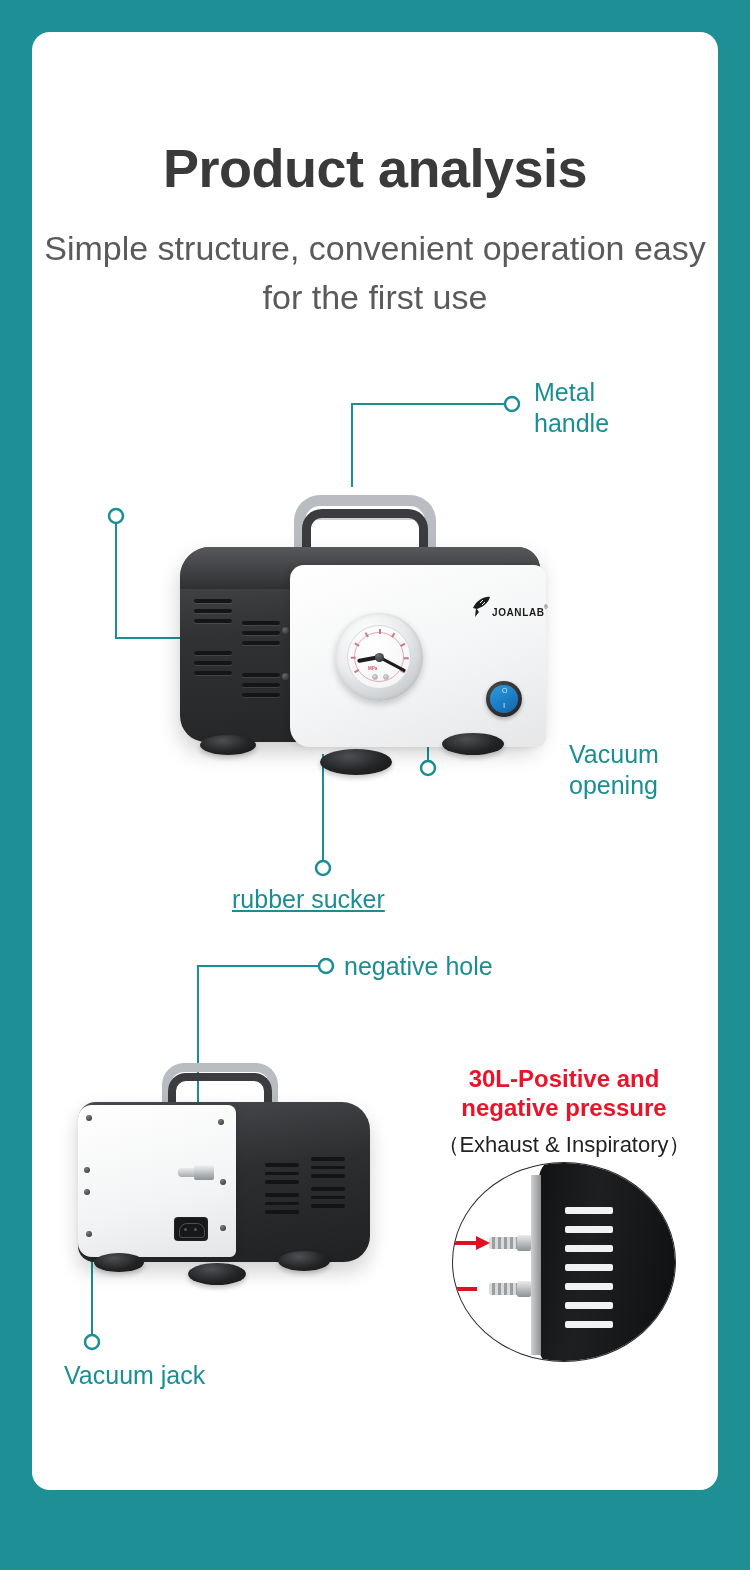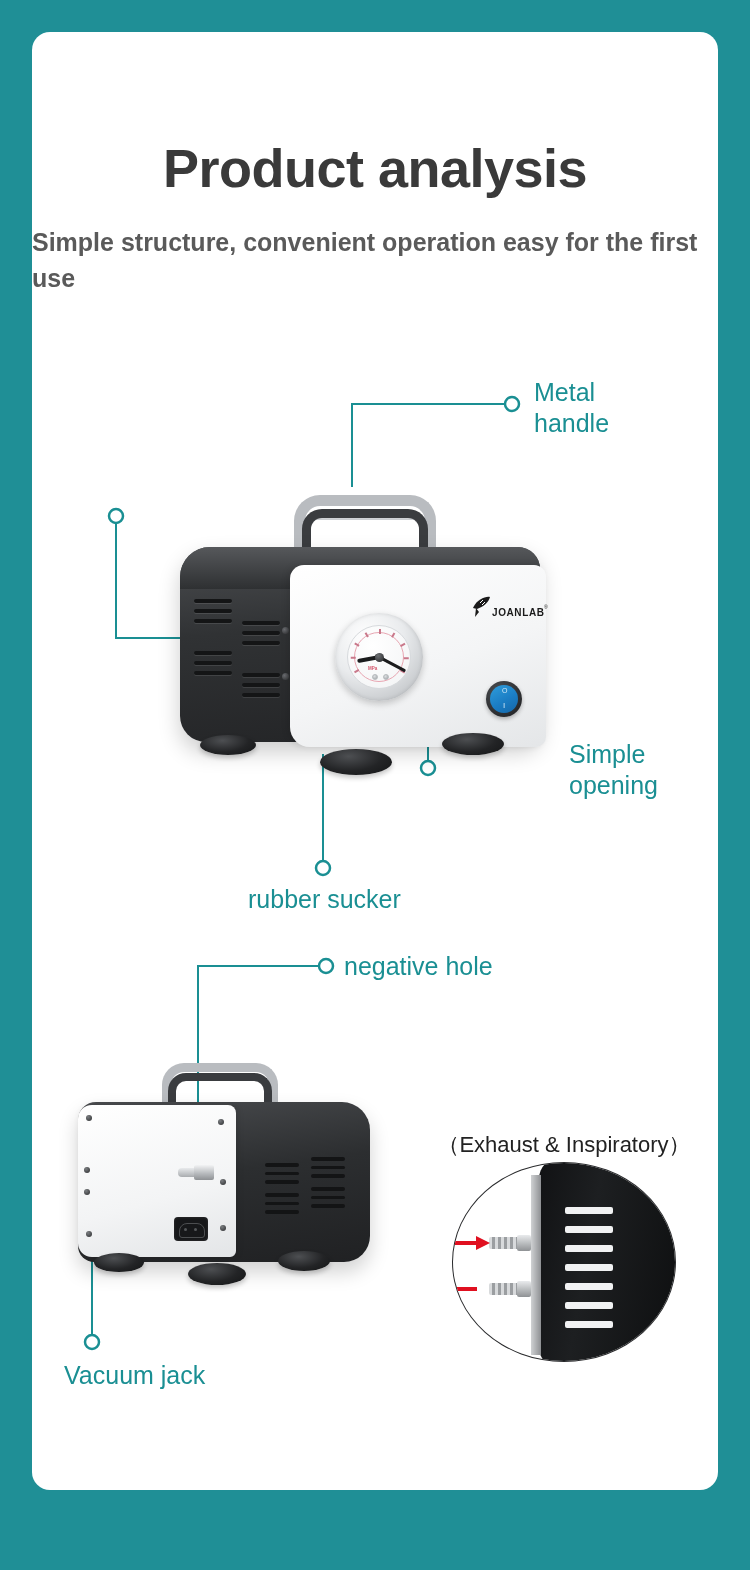--- a/index.html
+++ b/index.html
@@ -24,35 +24,36 @@
 
   
   .title {
     position: absolute; left: 0; top: 105px; width: 686px;
     text-align: center;
     font-size: 54px; font-weight: bold; color: #3a3a3a;
     letter-spacing: -0.5px;
   }
   .subtitle {
     position: absolute; left: 0; top: 192px; width: 686px;
-    font-size: 25px; color: #5a5a5a; line-height: 1.45; font-weight: bold;
+    text-align: center;
+    font-size: 34px; color: #5a5a5a; line-height: 1.45;
   }
 
   
   .label {
     position: absolute;
     color: #1a8f93;
     font-size: 25px;
     line-height: 1.25;
     white-space: pre-line;
   }
   .lbl-metal   { left: 502px; top: 345px; }
   .lbl-vacuum  { left: 38px;  top: 417px; }
   .lbl-simple  { left: 537px; top: 707px; }
-  .lbl-rubber  { left: 216px; top: 852px; }
+  .lbl-rubber  { left: 200px; top: 852px; text-decoration: underline; }
   .lbl-pump    { left: 312px; top: 919px; }
   .lbl-power   { left: 32px;  top: 1328px; }
 
   
   .lines { position: absolute; left: 0; top: 0; width: 686px; height: 1458px; }
 
   
   .press-red {
     position: absolute; left: 392px; top: 1032px; width: 280px;
     text-align: center; color: #e8142a;
@@ -351,21 +352,21 @@
         <circle cx="84" cy="484" r="7"></circle>
         <circle cx="396" cy="736" r="7"></circle>
         <circle cx="291" cy="836" r="7"></circle>
         <circle cx="294" cy="934" r="7"></circle>
         <circle cx="60" cy="1310" r="7"></circle>
       </g>
     </svg>
 
     <div class="label lbl-metal">Metal
 handle</div>
-    <div class="label lbl-simple">Simple
+    <div class="label lbl-simple">Vacuum
 opening</div>
     <div class="label lbl-rubber">rubber sucker</div>
     <div class="label lbl-pump">negative hole</div>
     <div class="label lbl-power">Vacuum jack</div>
 
     <div class="m1">
       <div class="m1-handle"></div>
       <div class="m1-handle-dark"></div>
       <div class="m1-body"></div>
       <div class="m1-top"></div>
@@ -486,20 +487,22 @@
       <div class="iec">
         <i class="p1"></i>
           <i class="p2"></i>
       </div>
 
       <div class="foot f1"></div>
       <div class="foot f2"></div>
       <div class="foot f3"></div>
     </div>
 
+    <div class="press-red">30L-Positive and
+negative pressure</div>
     <div class="press-sub">（Exhaust &amp; Inspiratory）</div>
 
     <div class="inset">
       <div class="inset-circle">
         <div class="inset-blackbody"></div>
         <div class="inset-edge"></div>
         <div class="inset-slots">
           <span></span>
             <span></span>
             <span></span>

